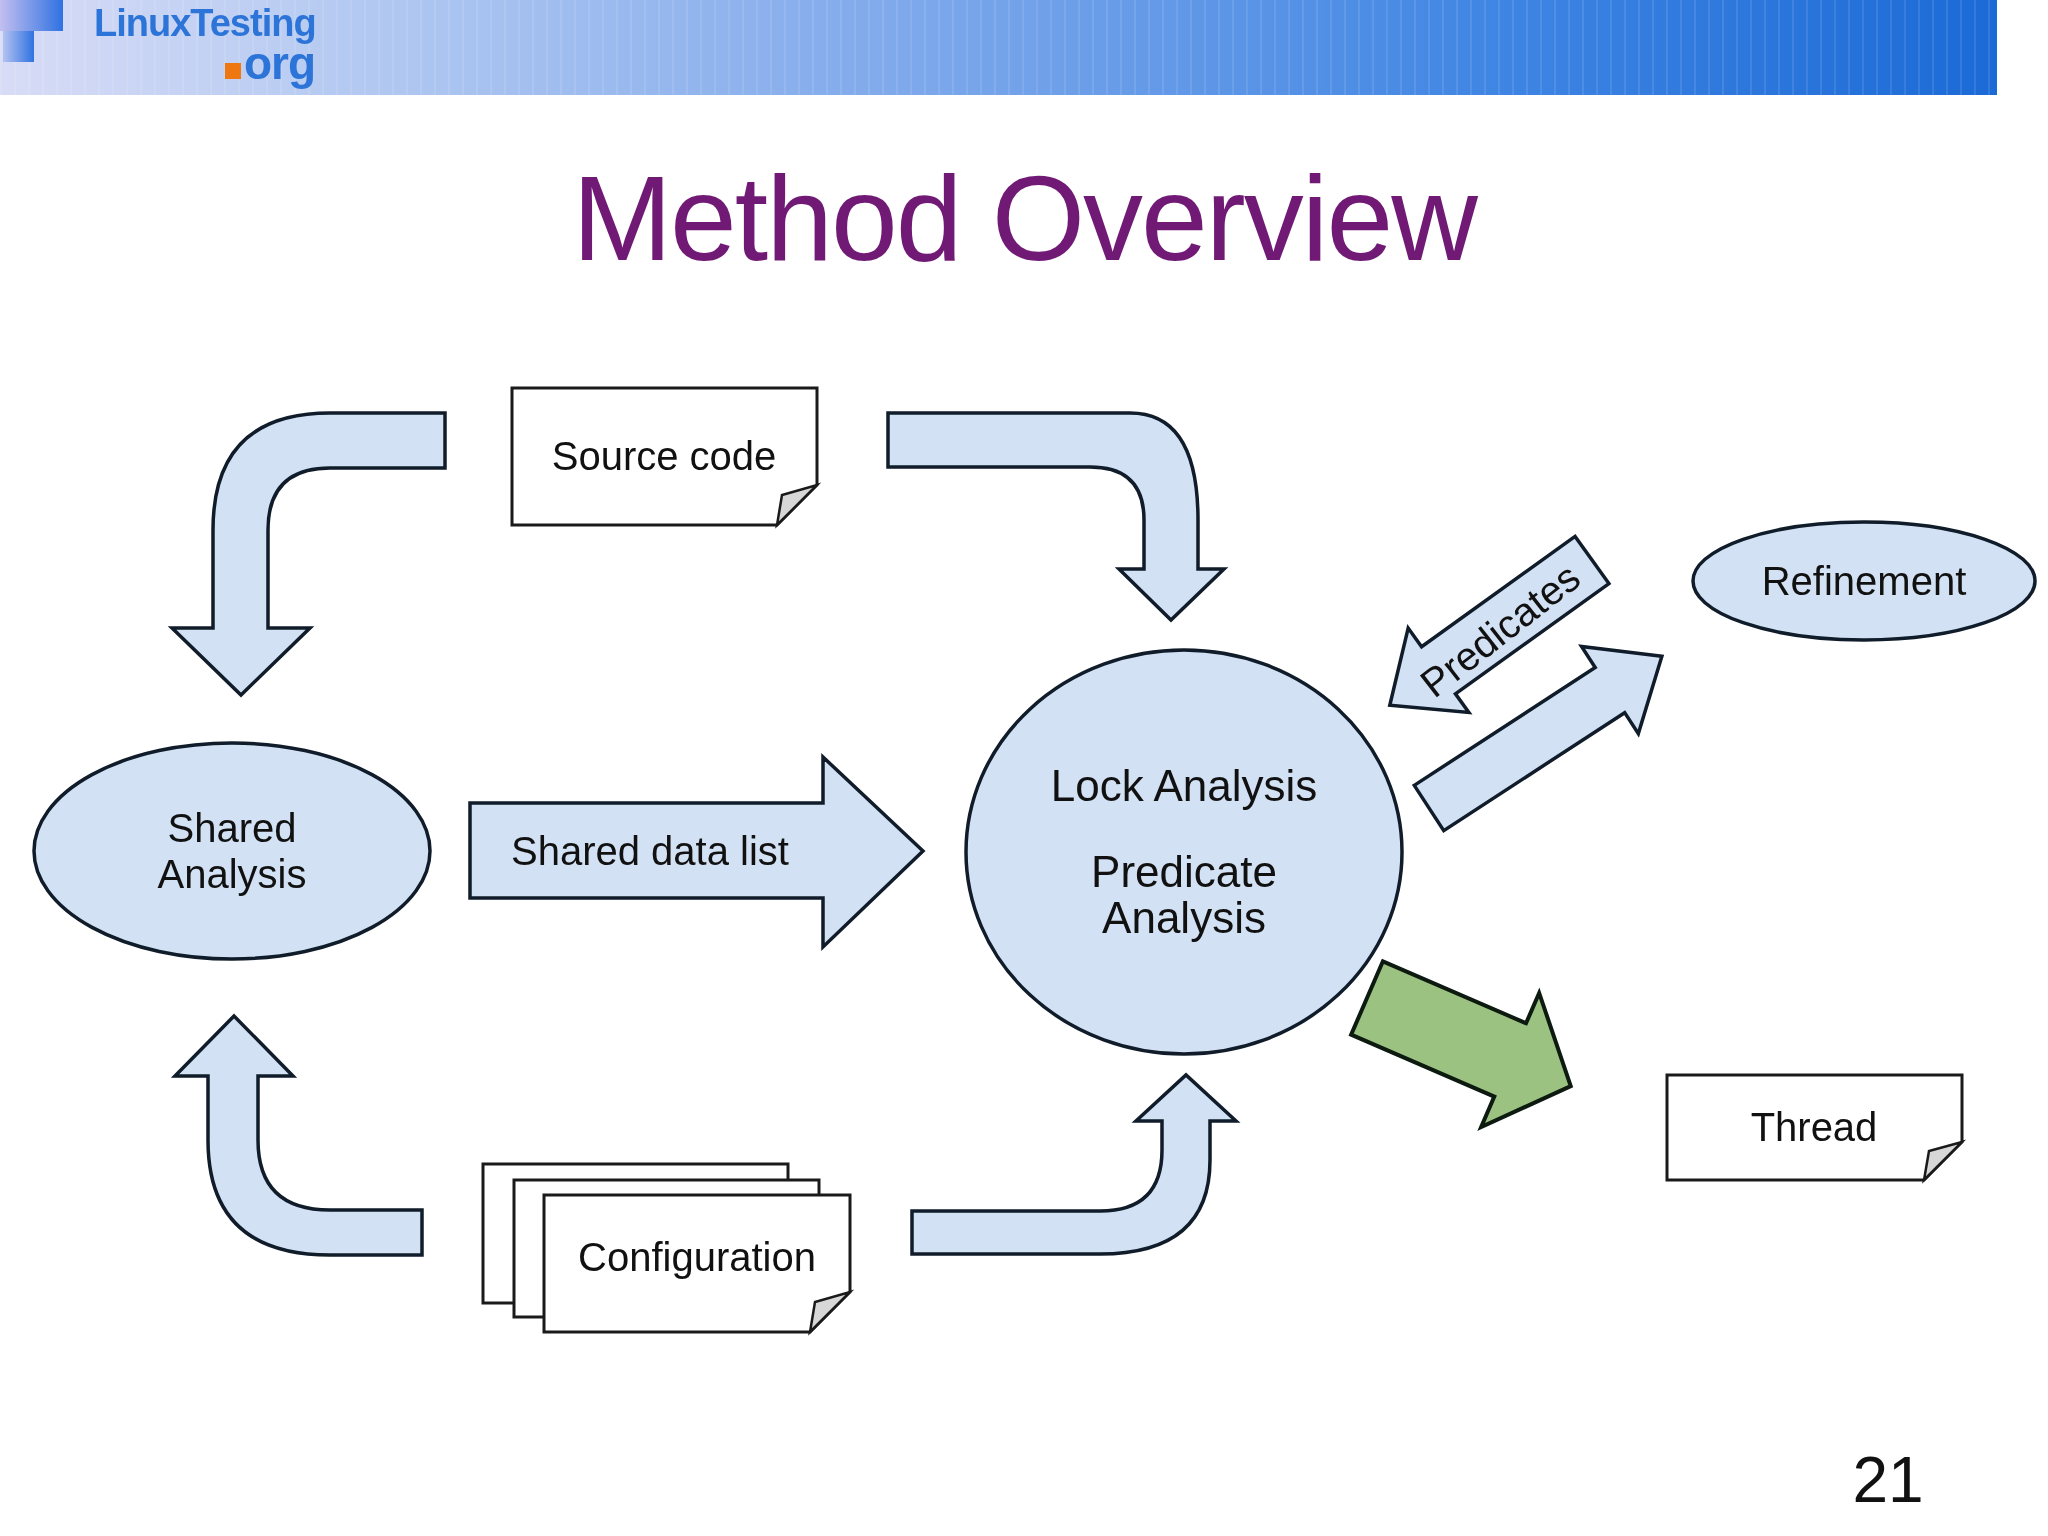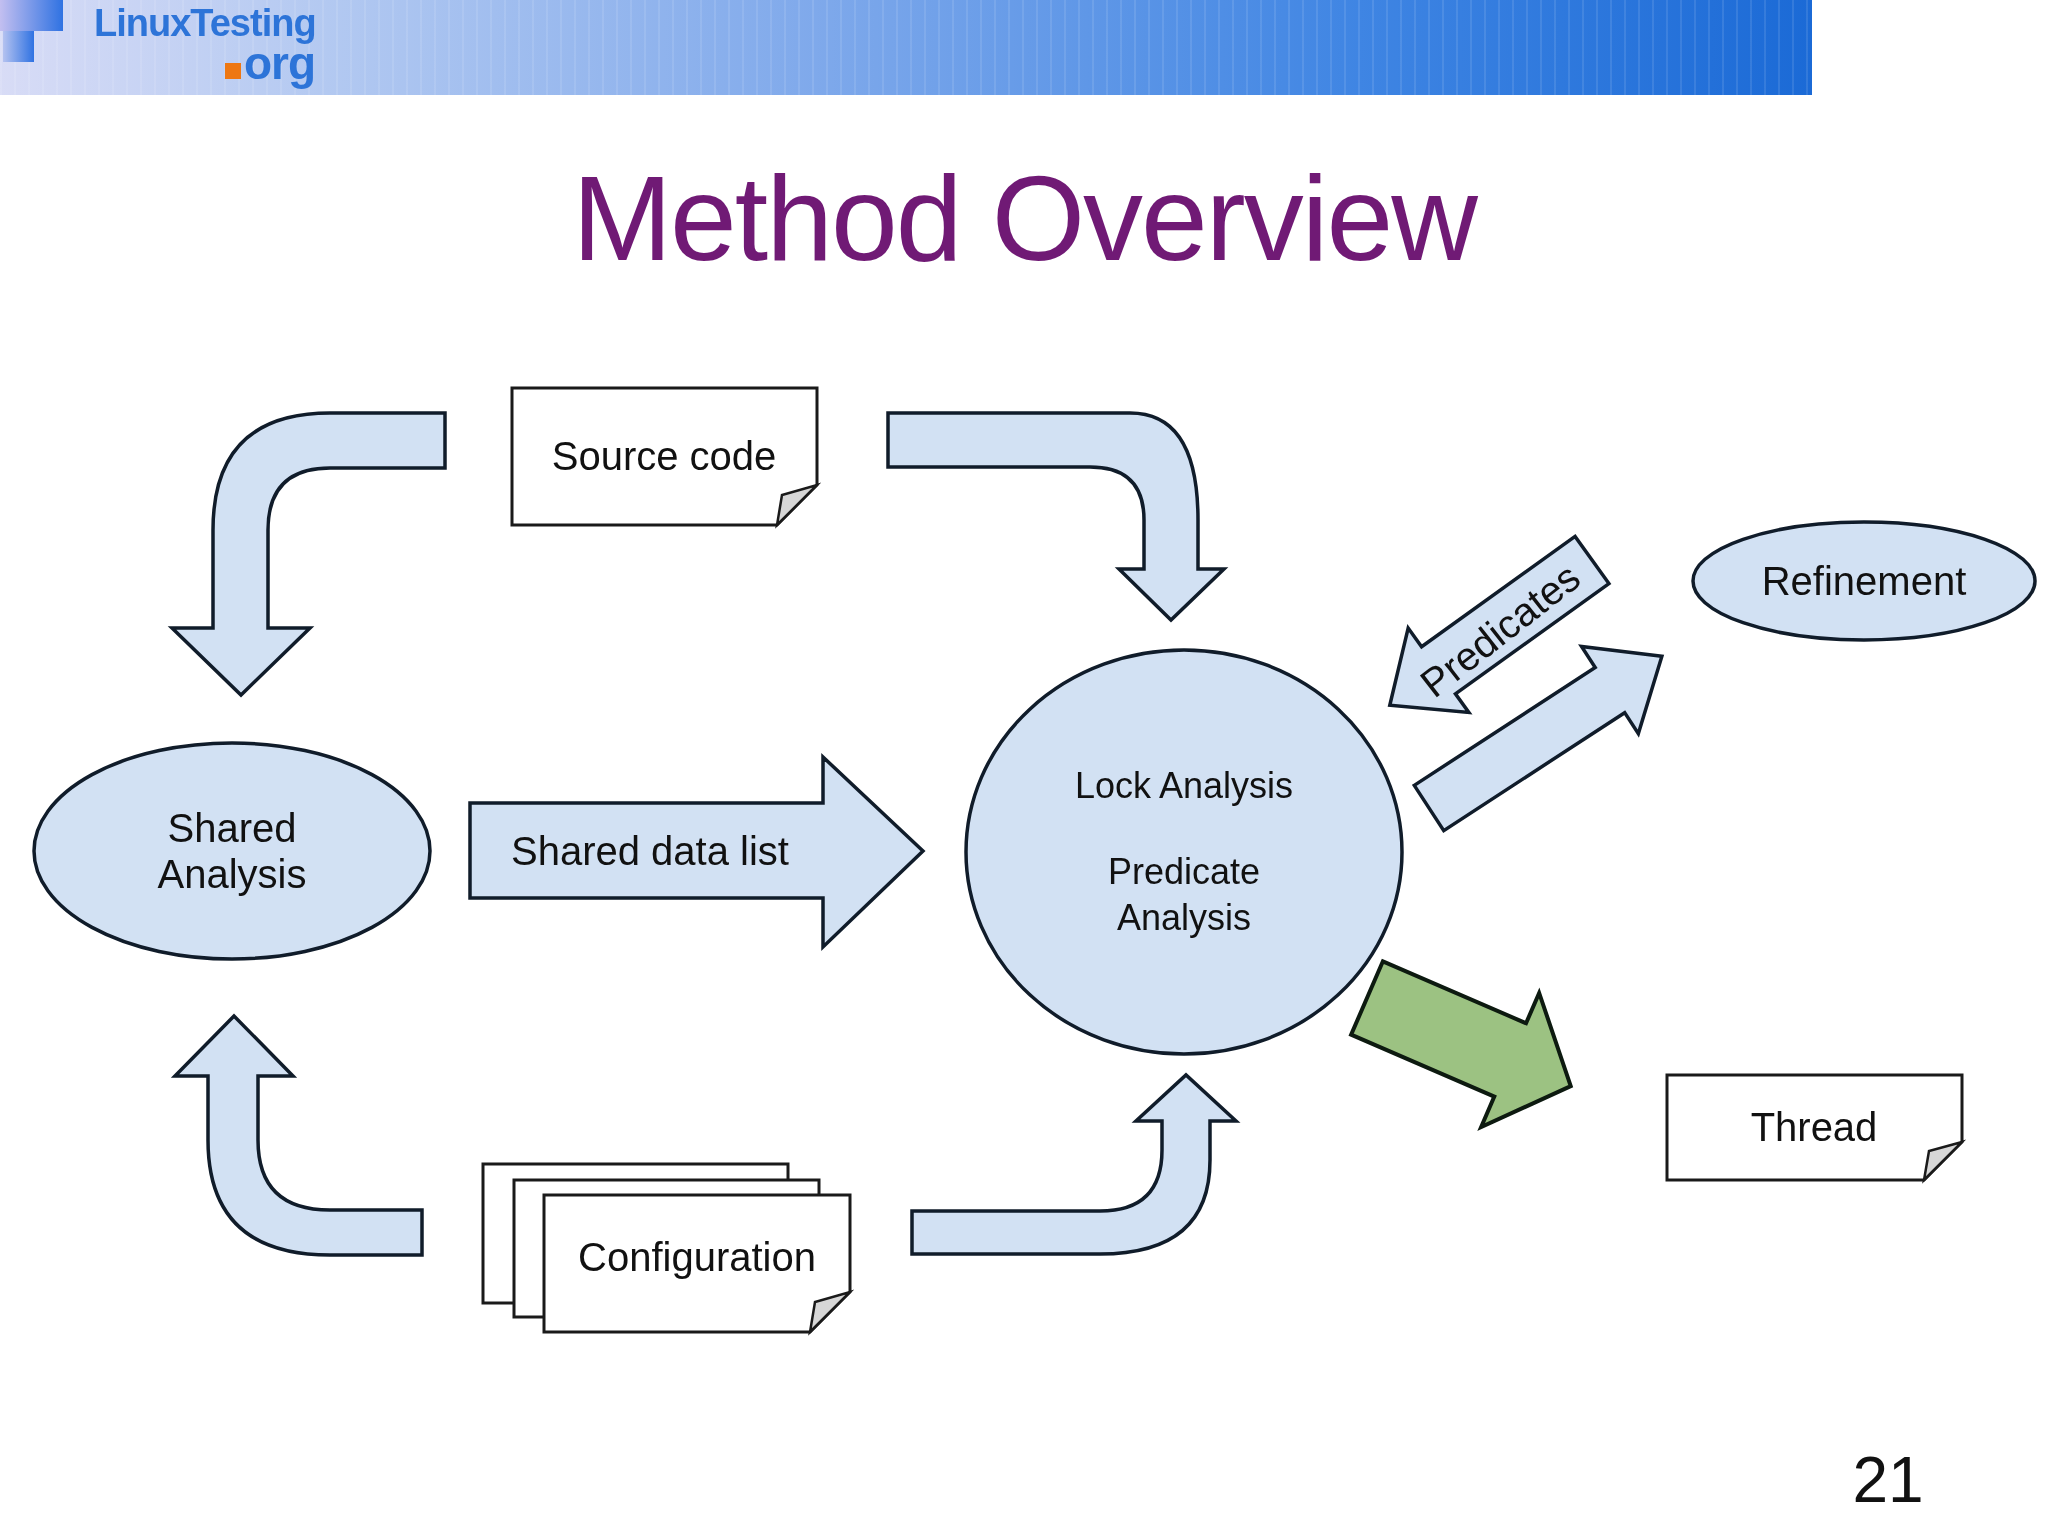--- a/index.html
+++ b/index.html
@@ -2,21 +2,21 @@
 <html><head>
 <meta charset="utf-8">
 <style>
   html,body{margin:0;padding:0;background:#ffffff;}
   .slide{
     position:relative;width:2048px;height:1536px;overflow:hidden;background:#ffffff;
     font-family:"Liberation Sans", sans-serif;color:#111;
   }
   
   .header{
-    position:absolute;left:0;top:0;width:1812px;height:95px;
+    position:absolute;left:0;top:0;width:1997px;height:95px;
     background:linear-gradient(90deg,#d8dcf6 0%,#b3c9f1 18%,#7fa9eb 45%,#3f85e3 75%,#1b6ad6 100%);
   }
   .header .stripes{
     position:absolute;inset:0;
     background:repeating-linear-gradient(90deg,rgba(255,255,255,0.10) 0 2px,rgba(255,255,255,0) 2px 14px);
   }
   .logo-mark{position:absolute;left:0;top:0;}
   .brand{
     position:absolute;left:94px;top:2px;font-size:38px;font-weight:bold;
     color:#2d74d8;letter-spacing:-1px;
@@ -35,21 +35,21 @@
   .doc{fill:#ffffff;stroke:#1a1a1a;stroke-width:3;}
   .fold{fill:#d7d7d7;stroke:#1a1a1a;stroke-width:2.5;}
   .lbl{
     position:absolute;transform:translate(-50%,-50%);
     font-size:40px;line-height:46px;text-align:center;white-space:pre-line;color:#111;
   }
   .lbl.rot{transform:translate(-50%,-50%) rotate(-38deg);}
   .circle-text{
     position:absolute;left:1184px;top:852px;transform:translate(-50%,-50%);
     display:flex;flex-direction:column;align-items:center;row-gap:40px;
-    font-size:36px;line-height:46px;text-align:center;white-space:pre-line;color:#111;
+    font-size:44px;line-height:46px;text-align:center;white-space:pre-line;color:#111;
   }
   .page-number{
     position:absolute;left:1888px;top:1480px;transform:translate(-50%,-50%);
     font-size:64px;color:#111;
   }
 </style>
 </head>
 <body>
 
 <div class="slide">

